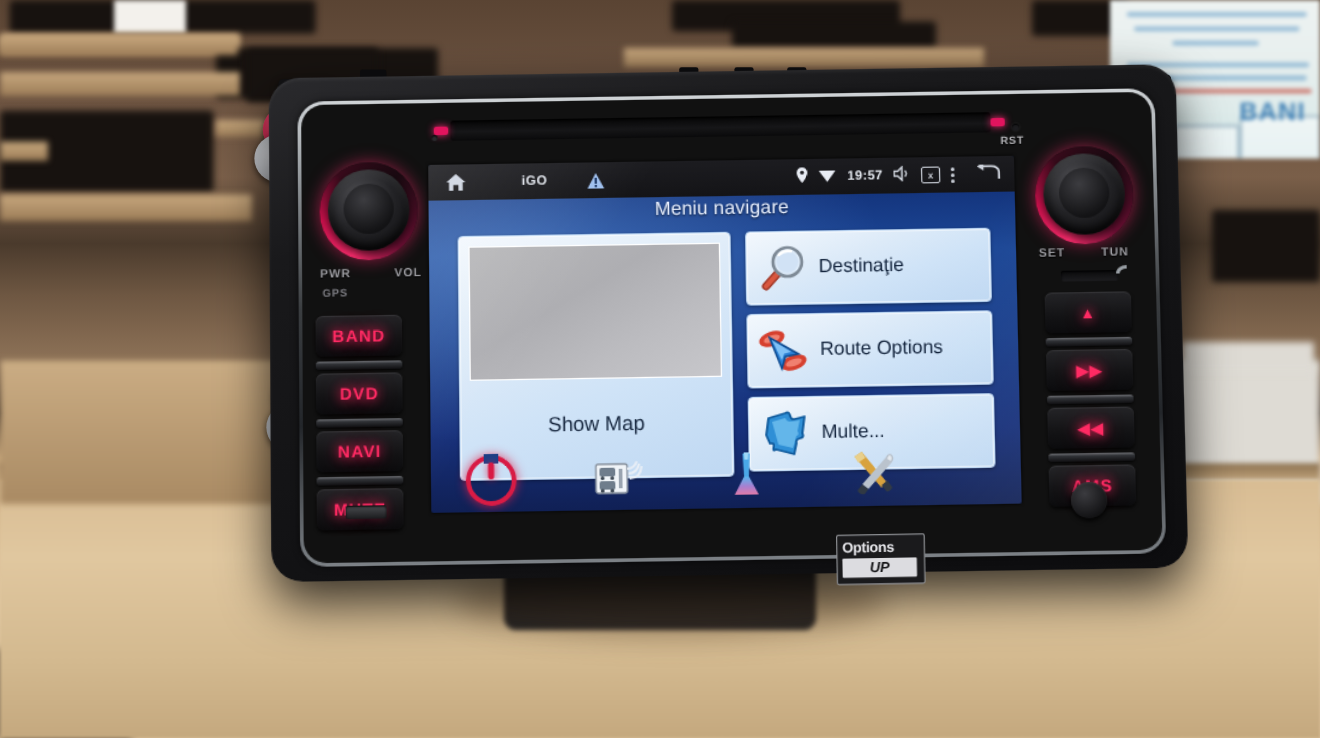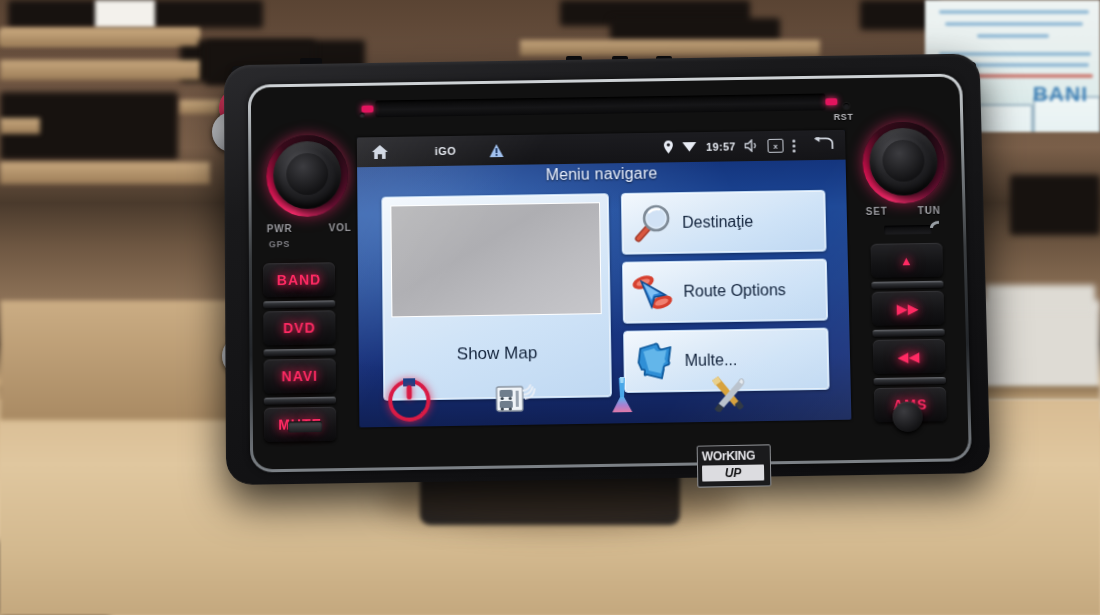--- a/index.html
+++ b/index.html
@@ -470,17 +470,17 @@
             </span>
           </div>
         </div>
       </div>
 
       <div class="glare"></div>
     </div>
   </div>
 
   <div class="sticker">
-    <div class="l1">WOrKING</div>
+    <div class="l1">Options</div>
     <div class="l2">UP</div>
   </div>
 
 </div>
 
 </body></html>

